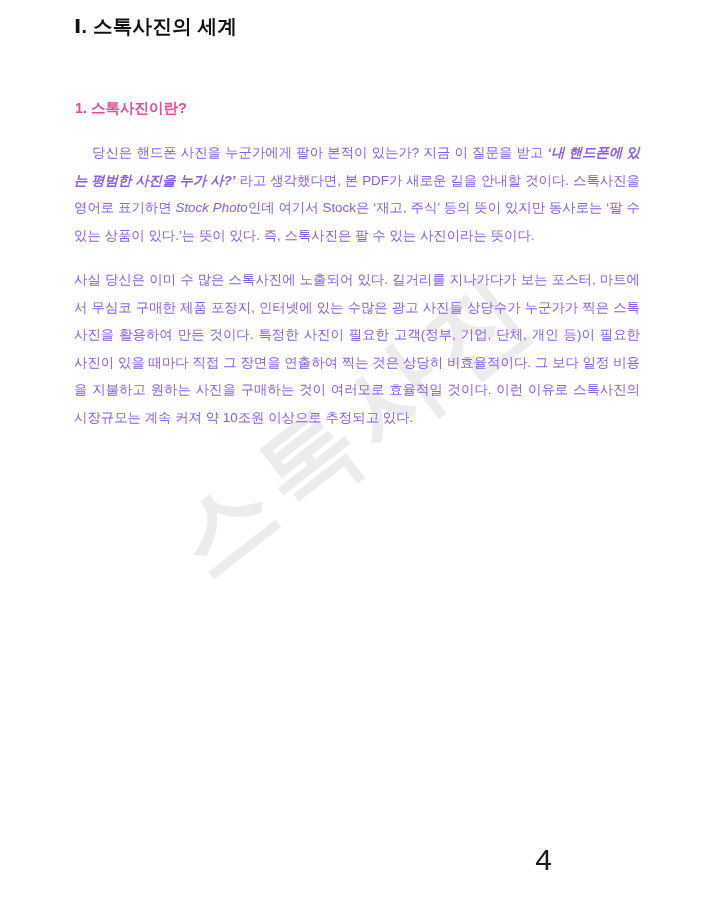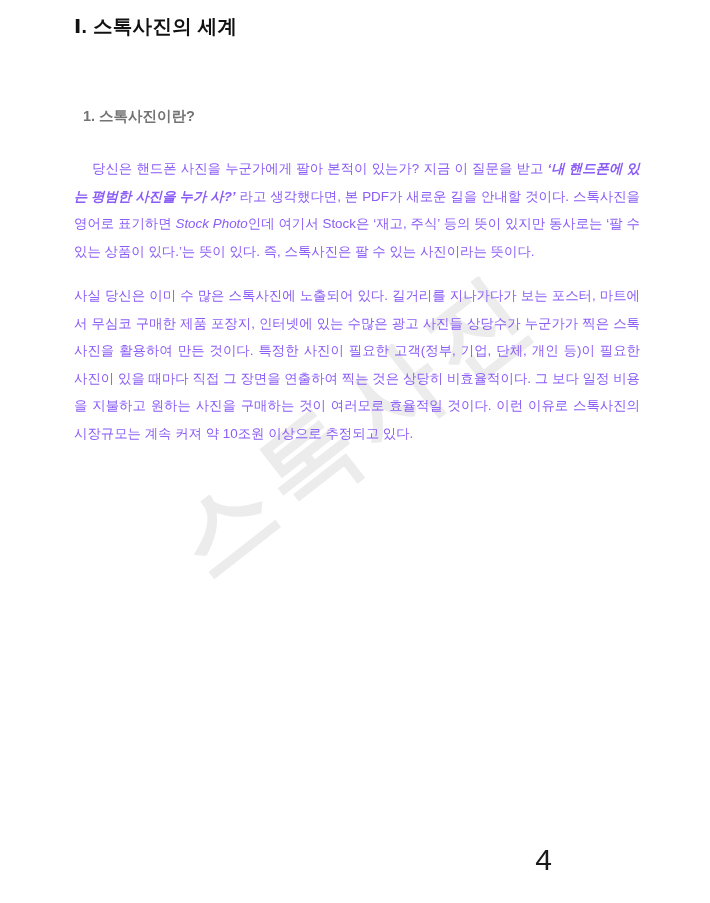--- a/index.html
+++ b/index.html
@@ -60,24 +60,24 @@
     margin: 0;
     padding-top: 14px;
     color: #111111;
     line-height: 1.3;
     white-space: pre;
   }
 
   h2.doc-subheading {
     font-size: 14.5px;
     font-weight: 700;
-    margin: 8px;
+    margin: 0;
     padding-top: 60px;
     padding-left: 1px;
-    color: #737373;
+    color: #ec4899;
     line-height: 1.3;
   }
 
   .para {
     font-size: 13.4px;
     line-height: 27.5px;
     text-align: justify;
     text-justify: inter-character;
     color: #8b5cf6;
     margin: 0;

